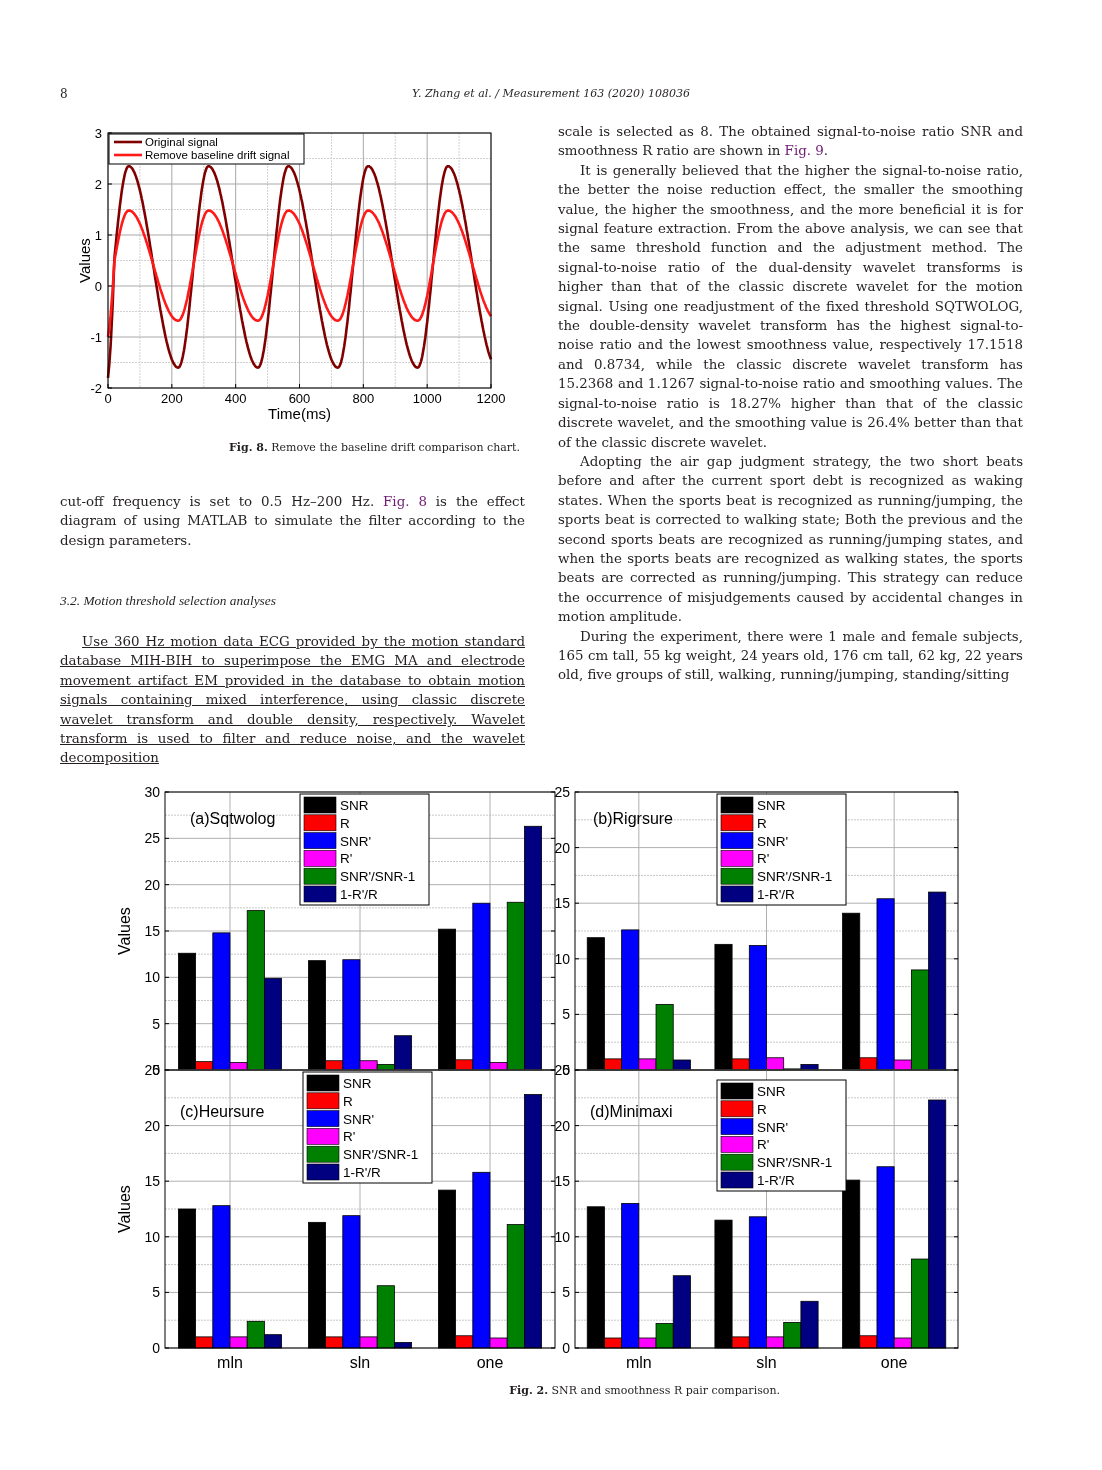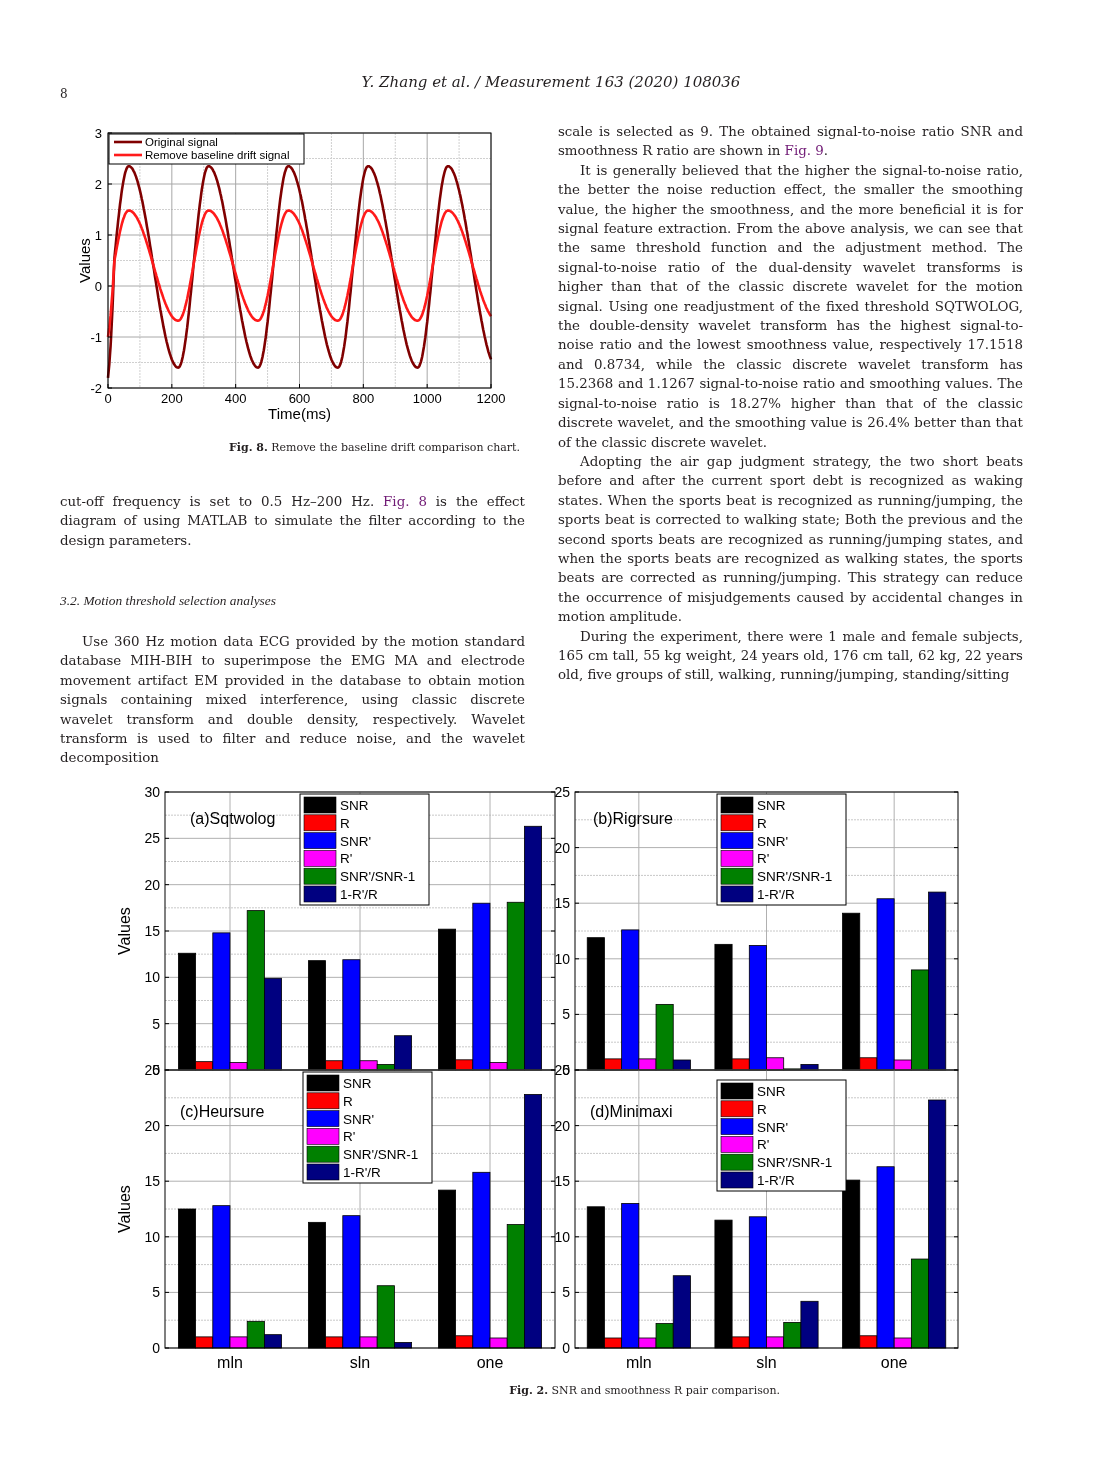--- a/index.html
+++ b/index.html
@@ -1,19 +1,19 @@
 <!DOCTYPE html>
 <html><head>
 <meta charset="utf-8">
 <style>
   * { box-sizing: border-box; margin: 0; padding: 0; }
   html, body { width: 1102px; height: 1470px; background: #fff; }
   body { position: relative; font-family: "DejaVu Serif", "Liberation Serif", serif; color: #231f20; overflow: hidden; }
   .page-num { position: absolute; left: 60px; top: 87px; font-size: 12px; }
-  .running-head { position: absolute; left: 0; width: 1102px; top: 73px; text-align: center; font-size: 15px; font-style: italic; }
+  .running-head { position: absolute; left: 0; width: 1102px; top: 87px; text-align: center; font-size: 11px; font-style: italic; }
   .col { position: absolute; font-size: 13.4px; line-height: 19.4px; text-align: justify; }
   .col p { text-indent: 0; }
   .col p.ind { text-indent: 22px; }
   .link { color: #701a75; }
   .caption { position: absolute; font-size: 11px; text-align: right; }
   .caption b { font-weight: bold; }
   .section-head { position: absolute; left: 60px; top: 593px; font-size: 13.4px; font-style: italic; font-family: Liberation Serif, serif; }
   svg text { font-family: "Liberation Sans", "DejaVu Sans", sans-serif; }
 </style>
 </head>
@@ -88,26 +88,26 @@
   </svg>
 <div class="caption" style="left:60px;top:441px;width:460px;">
   <b>Fig. 8.</b>
   <span>Remove the baseline drift comparison chart.</span>
 </div>
 
 <div class="col" style="left:60px;top:492px;width:465px;">
   <p><span>cut-off frequency is set to 0.5 Hz–200 Hz. </span><span class="link">Fig. 8</span><span> is the effect diagram of using MATLAB to simulate the filter according to the design parameters.</span></p>
 </div>
 <div class="section-head">3.2. Motion threshold selection analyses</div>
-<div class="col" style="left:60px;top:632px;width:465px;">
+<div class="col" style="left:60px;top:632px;width:465px;text-decoration:underline;">
   <p class="ind">Use 360 Hz motion data ECG provided by the motion standard database MIH-BIH to superimpose the EMG MA and electrode movement artifact EM provided in the database to obtain motion signals containing mixed interference, using classic discrete wavelet transform and double density, respectively. Wavelet transform is used to filter and reduce noise, and the wavelet decomposition</p>
 </div>
 
 <div class="col" style="left:558px;top:122px;width:465px;">
-  <p><span>scale is selected as 9. The obtained signal-to-noise ratio SNR and smoothness R ratio are shown in </span><span class="link">Fig. 9</span><span>.</span></p>
+  <p><span>scale is selected as 8. The obtained signal-to-noise ratio SNR and smoothness R ratio are shown in </span><span class="link">Fig. 9</span><span>.</span></p>
   <p class="ind">It is generally believed that the higher the signal-to-noise ratio, the better the noise reduction effect, the smaller the smoothing value, the higher the smoothness, and the more beneficial it is for signal feature extraction. From the above analysis, we can see that the same threshold function and the adjustment method. The signal-to-noise ratio of the dual-density wavelet transforms is higher than that of the classic discrete wavelet for the motion signal. Using one readjustment of the fixed threshold SQTWOLOG, the double-density wavelet transform has the highest signal-to-noise ratio and the lowest smoothness value, respectively 17.1518 and 0.8734, while the classic discrete wavelet transform has 15.2368 and 1.1267 signal-to-noise ratio and smoothing values. The signal-to-noise ratio is 18.27% higher than that of the classic discrete wavelet, and the smoothing value is 26.4% better than that of the classic discrete wavelet.</p>
   <p class="ind">Adopting the air gap judgment strategy, the two short beats before and after the current sport debt is recognized as waking states. When the sports beat is recognized as running/jumping, the sports beat is corrected to walking state; Both the previous and the second sports beats are recognized as running/jumping states, and when the sports beats are recognized as walking states, the sports beats are corrected as running/jumping. This strategy can reduce the occurrence of misjudgements caused by accidental changes in motion amplitude.</p>
   <p class="ind">During the experiment, there were 1 male and female subjects, 165 cm tall, 55 kg weight, 24 years old, 176 cm tall, 62 kg, 22 years old, five groups of still, walking, running/jumping, standing/sitting</p>
 </div>
 
 <svg id="fig9" style="position:absolute;left:100px;top:780px;" width="880" height="600">
     <g>
       <line x1="65" x2="455" y1="266.8333333333333" y2="266.8333333333333" stroke="#c8c8c8" stroke-dasharray="2,1"></line>
       <line x1="65" x2="455" y1="220.5" y2="220.5" stroke="#c8c8c8" stroke-dasharray="2,1"></line>
       <line x1="65" x2="455" y1="174.16666666666666" y2="174.16666666666666" stroke="#c8c8c8" stroke-dasharray="2,1"></line>

